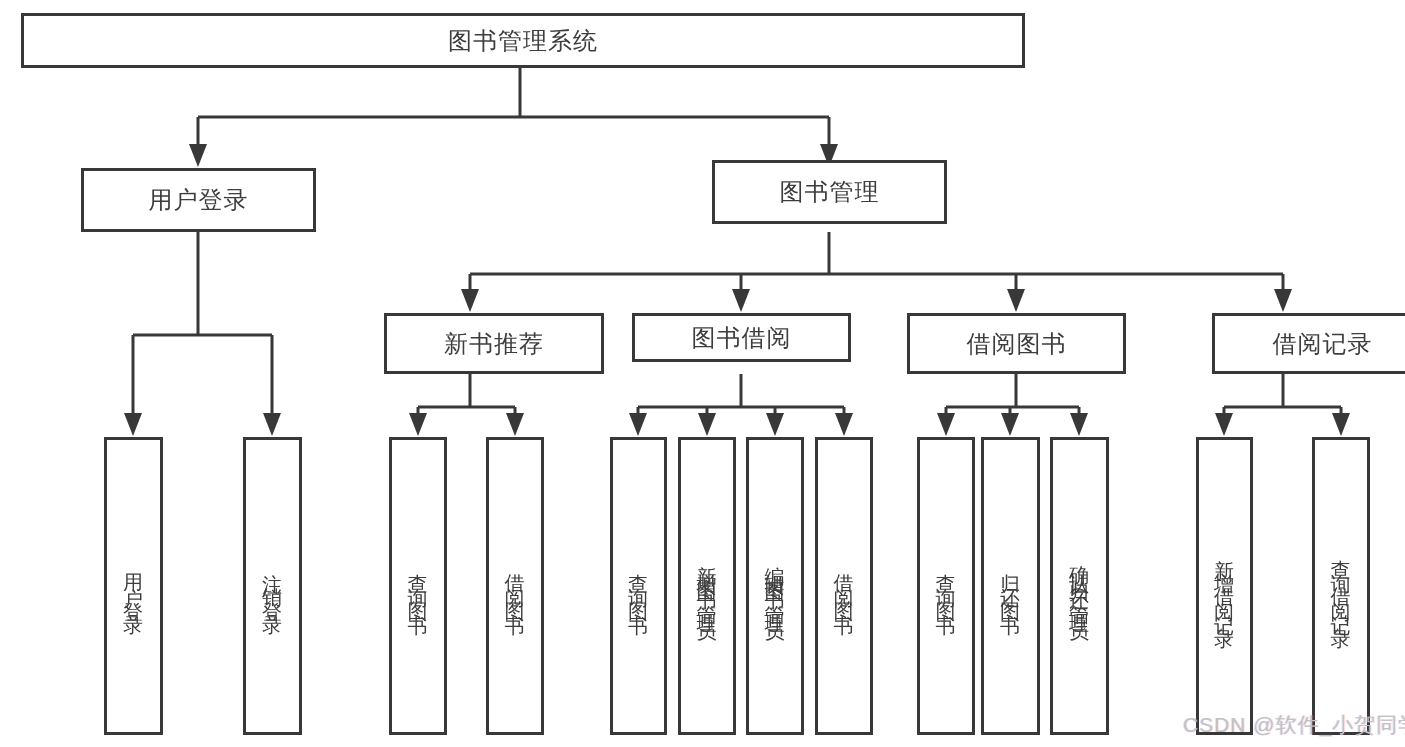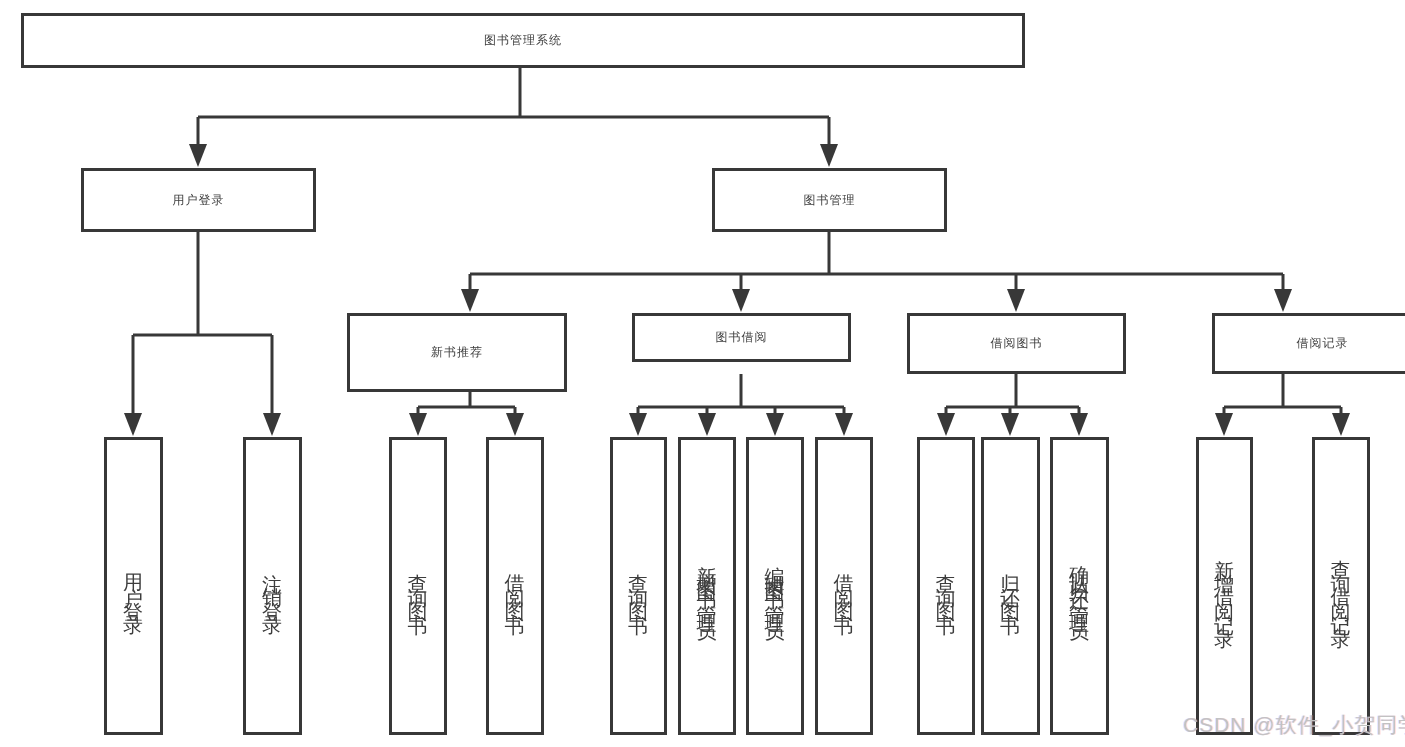--- a/index.html
+++ b/index.html
@@ -11,21 +11,21 @@
   }
   svg.connectors{position:absolute;left:0;top:0;z-index:1;}
   svg.connectors path{stroke:var(--line,#383838);stroke-width:3;fill:none;}
   svg.connectors polygon{fill:var(--line,#383838);stroke:none;}
   .node{
     position:absolute;box-sizing:border-box;z-index:2;
     border:3px solid var(--line,#383838);
     background:var(--box_fill,#ffffff);
     display:flex;align-items:center;justify-content:center;
   }
-  .node .label{font-size:12px;letter-spacing:1px;white-space:nowrap;}
+  .node .label{font-size:24px;letter-spacing:1px;white-space:nowrap;}
   .leaf .label{
     writing-mode:vertical-rl;text-orientation:mixed;
     font-size:20px;line-height:1;letter-spacing:14px;white-space:nowrap;
   }
   .leaf .label.dense{letter-spacing:8px;}
   .watermark{
     position:absolute;left:1183px;top:711px;z-index:5;
     font-size:21px;letter-spacing:1px;white-space:nowrap;
     color:var(--watermark,#c2c2c2);
     text-shadow:1px 0 0 rgba(255,140,140,.25), -1px 0 0 rgba(140,140,255,.25);
@@ -70,25 +70,25 @@
   <polygon points="1332,413 1350,413 1341,436"></polygon>
 </svg>
 
 <div class="node" style="left:21px;top:13px;width:1004px;height:55px">
   <span class="label">图书管理系统</span>
 </div>
 
 <div class="node" style="left:81px;top:168px;width:235px;height:64px">
   <span class="label">用户登录</span>
 </div>
-<div class="node" style="left:712px;top:168px;width:235px;height:64px">
+<div class="node" style="left:712px;top:160px;width:235px;height:64px">
   <span class="label">图书管理</span>
 </div>
 
-<div class="node" style="left:347px;top:313px;width:220px;height:79px">
+<div class="node" style="left:384px;top:313px;width:220px;height:61px">
   <span class="label">新书推荐</span>
 </div>
 <div class="node" style="left:632px;top:313px;width:219px;height:49px">
   <span class="label">图书借阅</span>
 </div>
 <div class="node" style="left:907px;top:313px;width:219px;height:61px">
   <span class="label">借阅图书</span>
 </div>
 <div class="node" style="left:1212px;top:313px;width:221px;height:61px">
   <span class="label">借阅记录</span>

